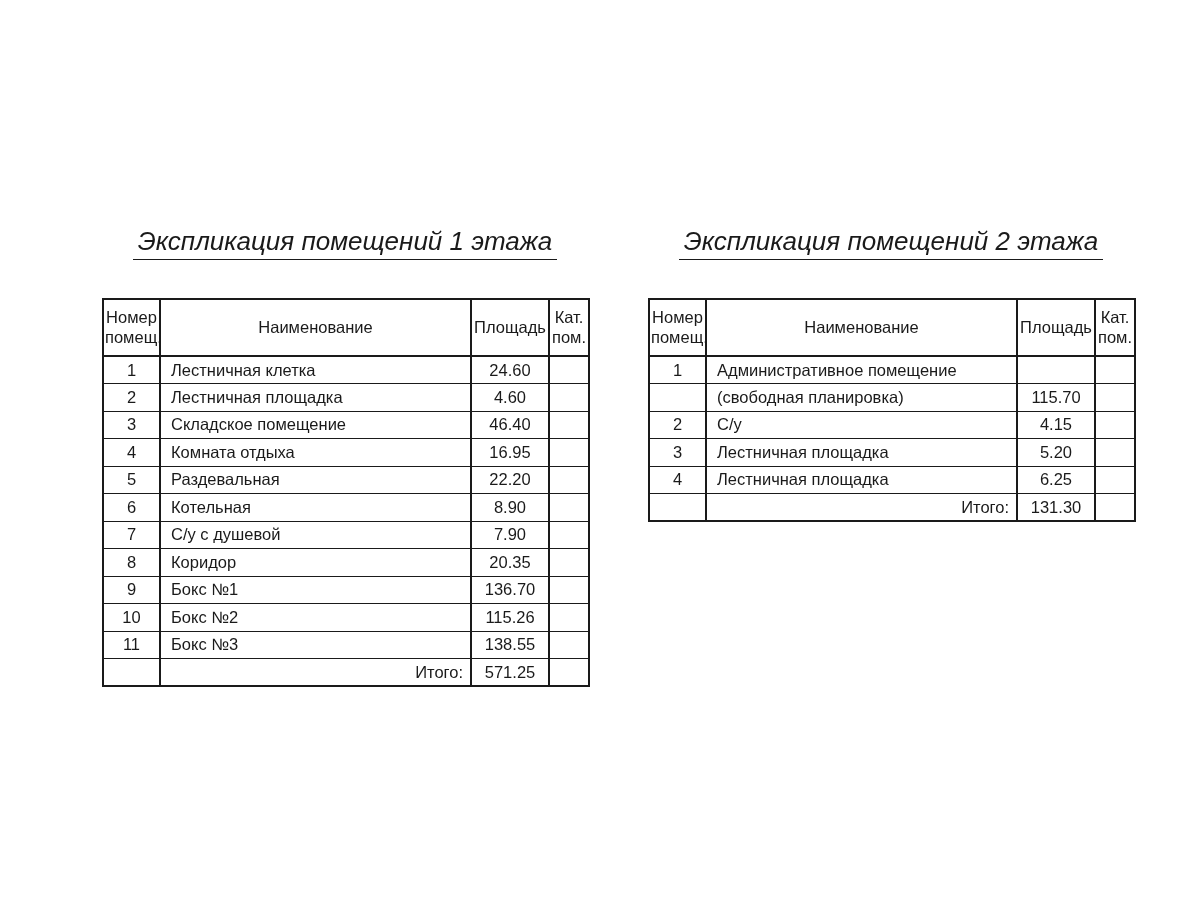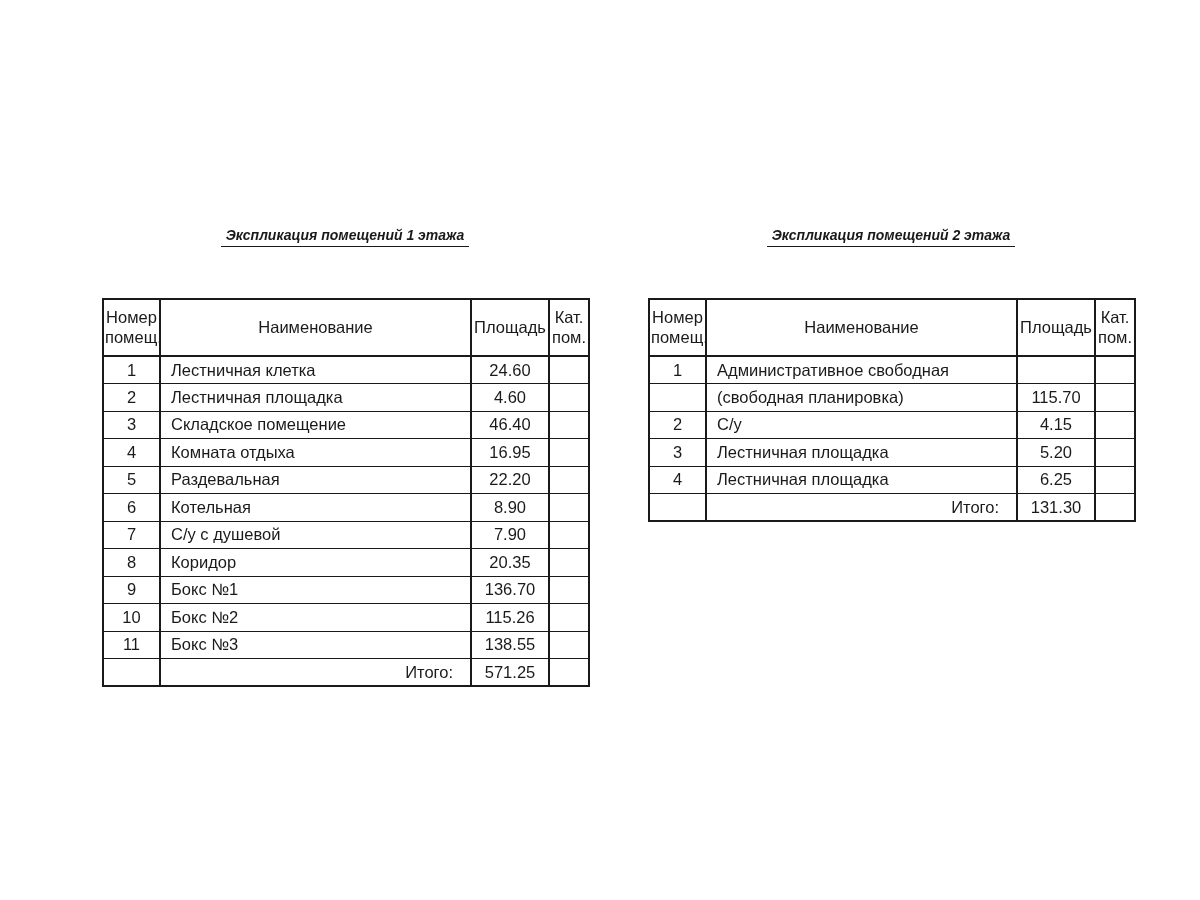--- a/index.html
+++ b/index.html
@@ -11,23 +11,23 @@
     position:relative;
     overflow:hidden;
   }
   .sheet-table { position:absolute; width:486px; }
   #floor1 { left:102px; top:226px; }
   #floor2 { left:648px; top:226px; }
 
   .tbl-title-wrap { text-align:center; height:25px; }
   .tbl-title {
     display:inline-block;
-    font-size:14px;
+    font-size:26px;
     font-style:italic;
-    font-weight:bold;
+    font-weight:normal;
     line-height:1.2;
     border-bottom:1.6px solid #1a1a1a;
     padding:0 5px 2px 5px;
     white-space:nowrap;
   }
 
   table.explication {
     border-collapse:collapse;
     table-layout:fixed;
     width:486px;
@@ -51,21 +51,21 @@
   }
   .explication thead th {
     height:57px;
     border-bottom-width:2px;
     white-space:pre-line;
     line-height:1.18;
     padding:0 1px;
   }
   .explication tbody tr, .explication tfoot tr { height:27.5px; }
   .explication td.c-name { text-align:left; padding-left:10px;border-radius:10px; }
-  .explication tfoot td.c-name { text-align:right; padding-right:17px; padding-left:0; }
+  .explication tfoot td.c-name { text-align:right; padding-right:7px; padding-left:0; }
 </style>
 </head>
 <body>
 
 <section class="sheet-table" id="floor1">
   <div class="tbl-title-wrap">
     <h2 class="tbl-title">Экспликация помещений 1 этажа</h2>
   </div>
   <table class="explication">
     <colgroup>
@@ -180,21 +180,21 @@
 помещ.</th>
         <th class="c-name">Наименование</th>
         <th class="c-area">Площадь</th>
         <th class="c-cat">Кат.
 пом.</th>
       </tr>
     </thead>
     <tbody>
         <tr>
           <td class="c-num">1</td>
-          <td class="c-name">Административное свободная</td>
+          <td class="c-name">Административное помещение</td>
           <td class="c-area"></td>
           <td class="c-cat"></td>
         </tr>
         <tr>
           <td class="c-num"></td>
           <td class="c-name">(свободная планировка)</td>
           <td class="c-area">115.70</td>
           <td class="c-cat"></td>
         </tr>
         <tr>

